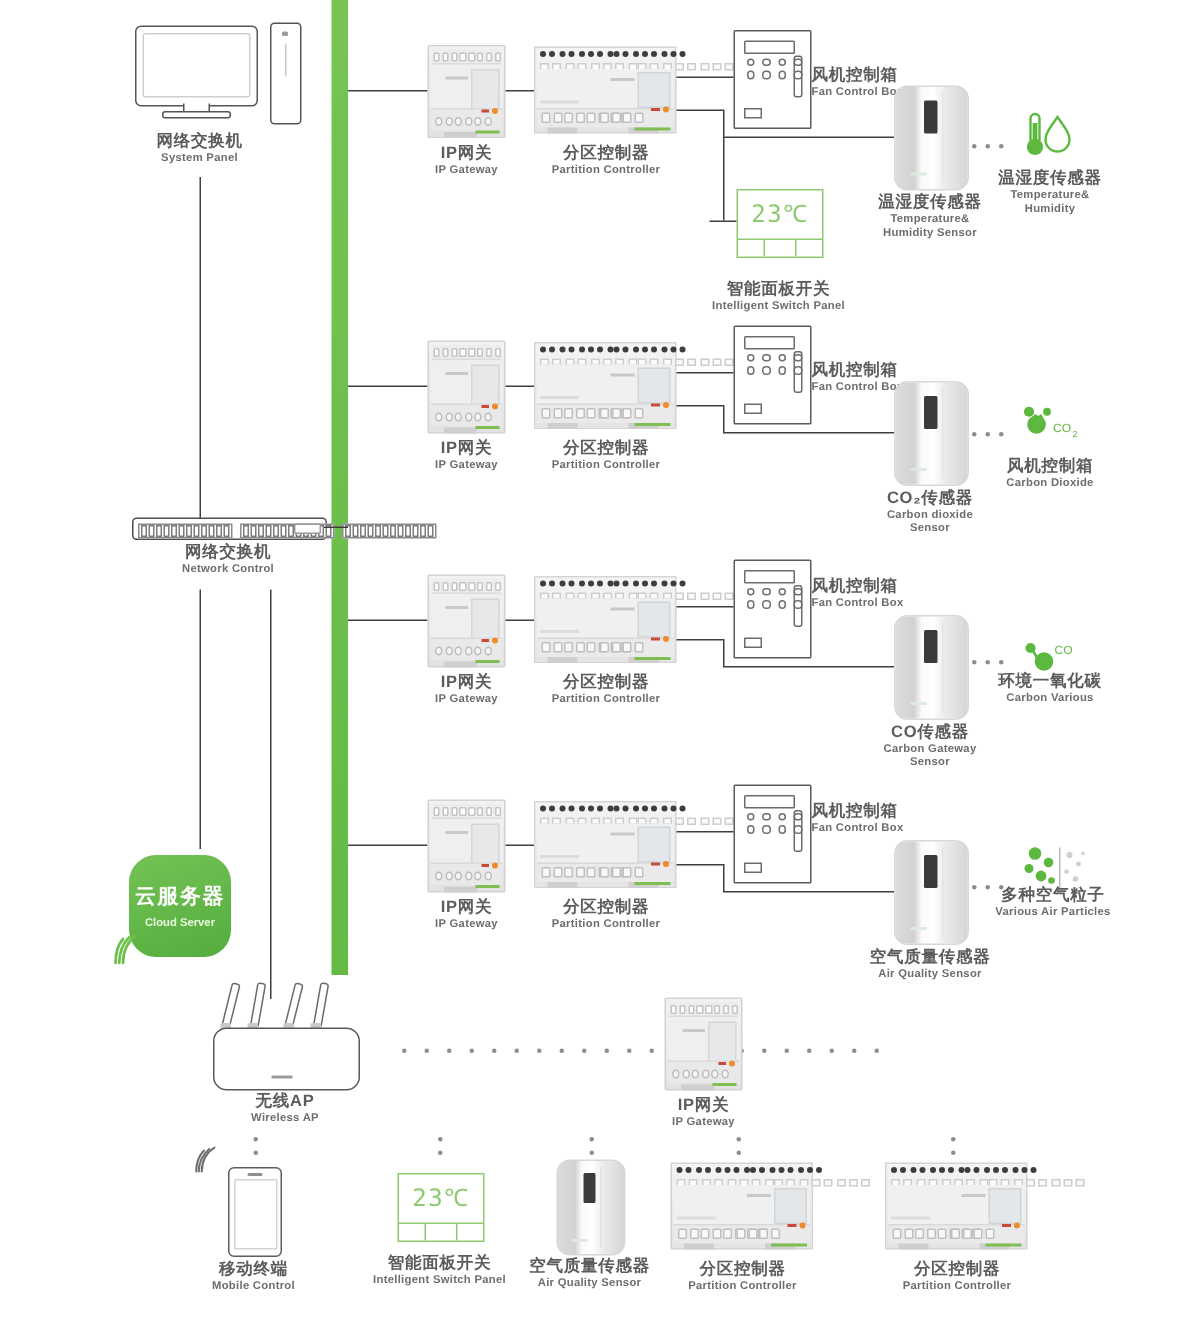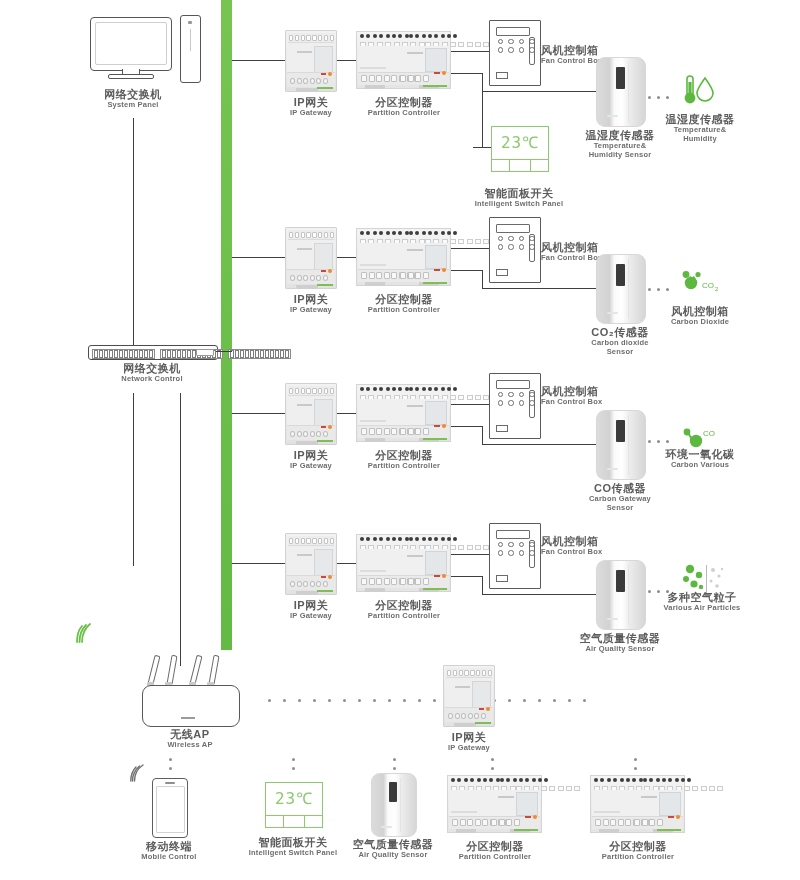--- a/index.html
+++ b/index.html
@@ -201,20 +201,24 @@
   <div class="cap" style="left:107px;top:362px;width:90px;">
     <span class="cn">网络交换机</span>
     <span class="en">Network Control</span>
   </div>
 
   <div class="ln lnh" style="left:216px;top:351px;width:16px;"></div>
 
   <div class="ln lnv" style="left:133px;top:393px;height:173px;"></div>
   <div class="ln lnv" style="left:180px;top:393px;height:273px;"></div>
 
+  <div class="cloud" style="left:86px;top:570px;">
+    <span class="c1">云服务器</span>
+    <span class="c2">Cloud Server</span>
+  </div>
   <svg class="wifiarc" style="left:70px;top:620px;" viewBox="0 0 26 26">
     <g fill="none" stroke="#6cc04a" stroke-width="1.8" stroke-linecap="round">
       <path d="M20 4 C14 9,12 15,12 22"></path>
       <path d="M16 5 C11 10,9.5 15,9.5 22"></path>
       <path d="M12 6 C8.5 10,7 15,7 22"></path>
     </g>
   </svg>
 
   <div class="ln lnh" style="left:232px;top:60px;width:53px;"></div>
   <div class="gw" style="left:285px;top:30px;">

